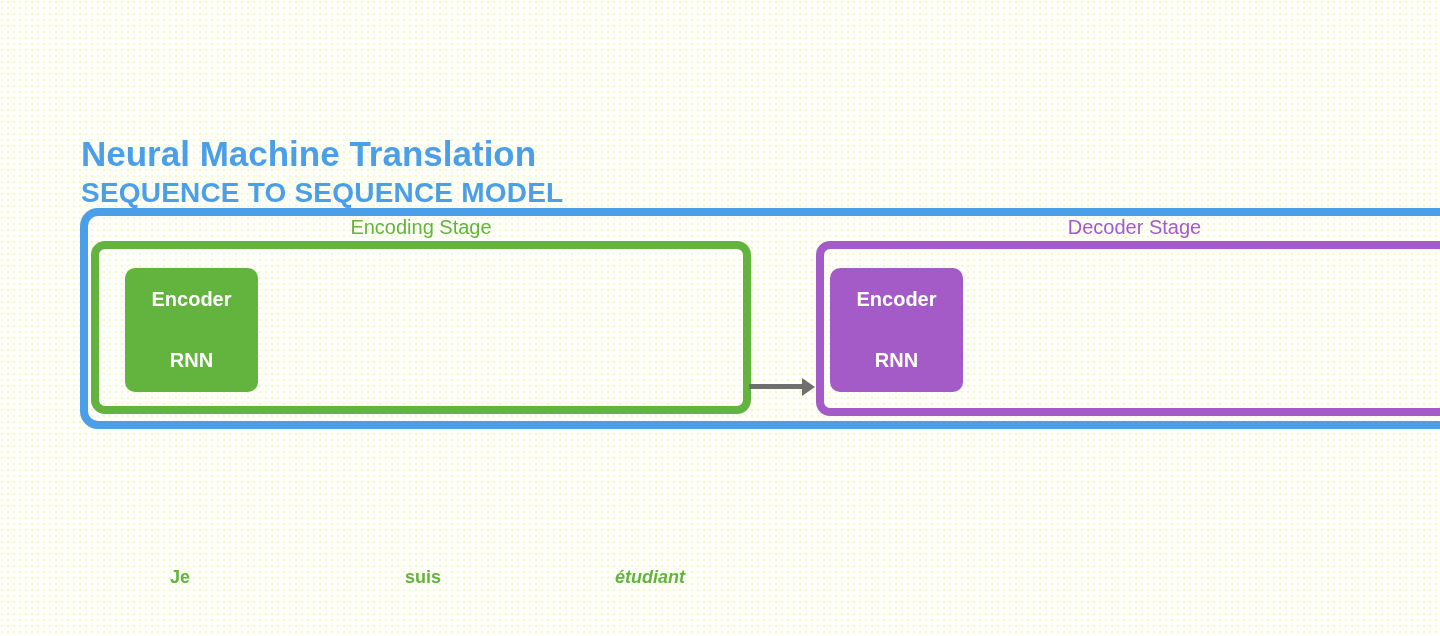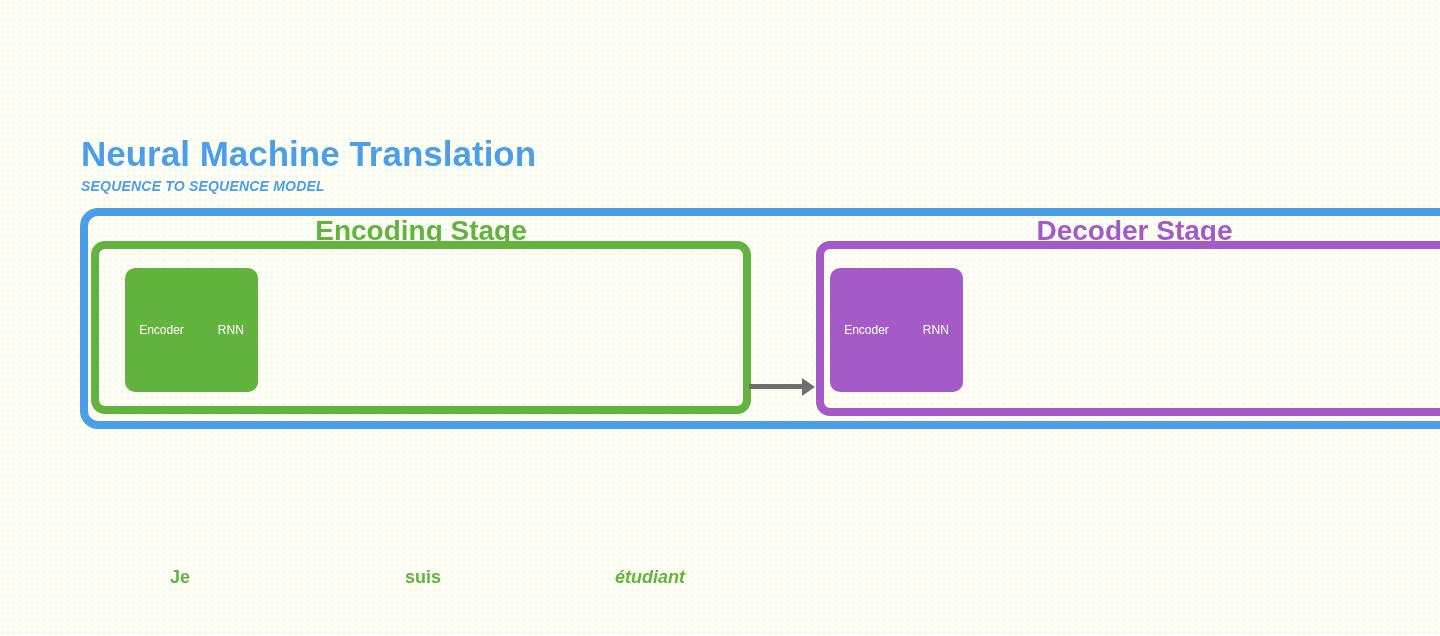--- a/index.html
+++ b/index.html
@@ -18,41 +18,41 @@
     background-image:radial-gradient(circle, rgba(242,242,150,0.55) 1px, transparent 1.3px);
     background-size:6px 6px;
   }
   .title{
     position:absolute;left:30px;top:85px;
     font-size:35px;font-weight:bold;line-height:1;
     color:var(--blue);
   }
   .subtitle{
     position:absolute;left:30px;top:128px;
-    font-size:14px;font-weight:bold;line-height:1;
-    color:var(--blue);letter-spacing:0.2px;font-style:italic;
+    font-size:28px;font-weight:bold;line-height:1;
+    color:var(--blue);letter-spacing:0.2px;
   }
   .outer-container{
     position:absolute;left:29px;top:157px;width:1381px;height:221px;
     border:8px solid var(--blue);border-radius:18px;
   }
   .stage-label{
     position:absolute;top:166px;
-    font-size:28px;font-weight:bold;line-height:1;text-align:center;
+    font-size:20px;font-weight:normal;line-height:1;text-align:center;
     white-space:nowrap;
   }
   .encoding-label{left:40px;width:660px;color:var(--green);}
   .decoding-label{left:765px;width:637px;color:var(--purple);}
   .stage-box{position:absolute;top:190px;border-radius:14px;}
   .encoding-box{left:40px;width:660px;height:173px;border:8px solid var(--green);}
   .decoding-box{left:765px;width:637px;height:175px;border:8px solid var(--purple);}
   .rnn-box{
     position:absolute;top:217px;width:133px;height:124px;border-radius:10px;
-    display:flex;flex-direction:row;align-items:center;justify-content:center;
-    color:var(--box-text);font-size:12px;font-weight:normal;line-height:27px;text-align:center;
+    display:flex;flex-direction:column;align-items:center;justify-content:center;
+    color:var(--box-text);font-size:20px;font-weight:bold;line-height:27px;text-align:center;
   }
   .encoder-rnn{left:74px;background:var(--green);}
   .decoder-rnn{left:779px;background:var(--purple);}
   .arrow-shaft{
     position:absolute;left:698px;top:333px;width:55px;height:5px;
     background:var(--gray);
   }
   .arrow-head{
     position:absolute;left:751px;top:326.5px;width:0;height:0;
     border-left:13px solid var(--gray);

